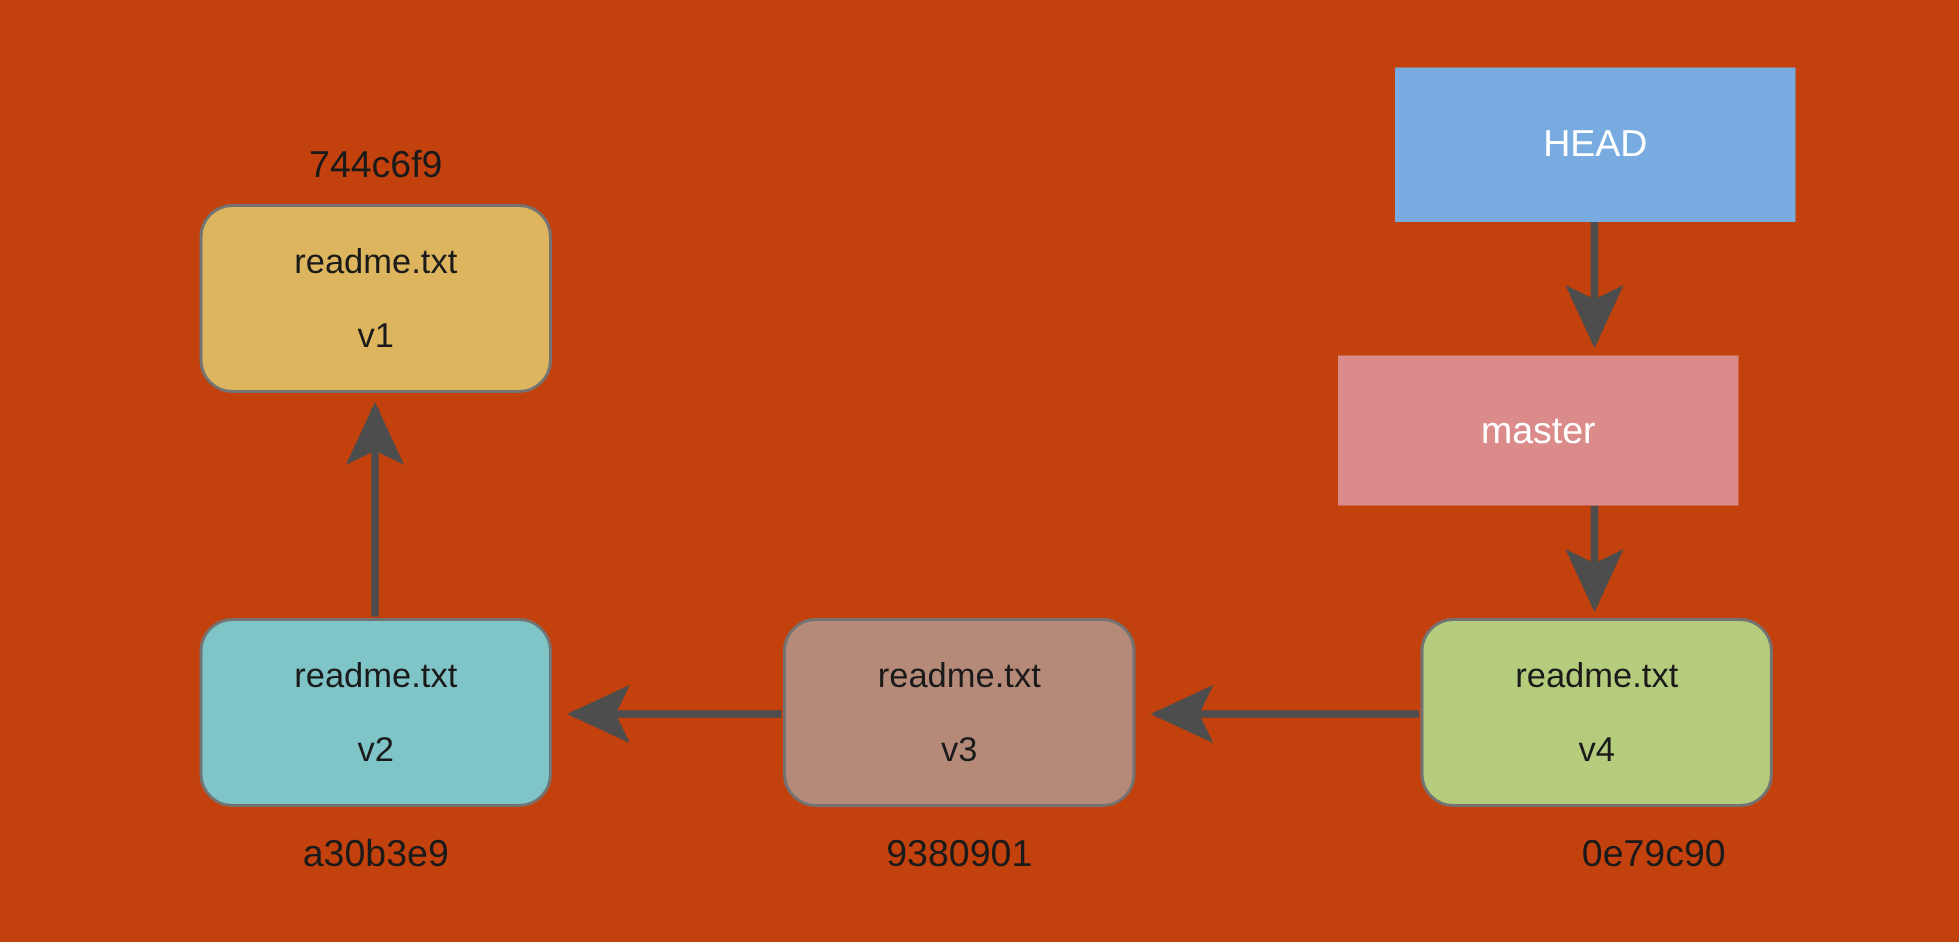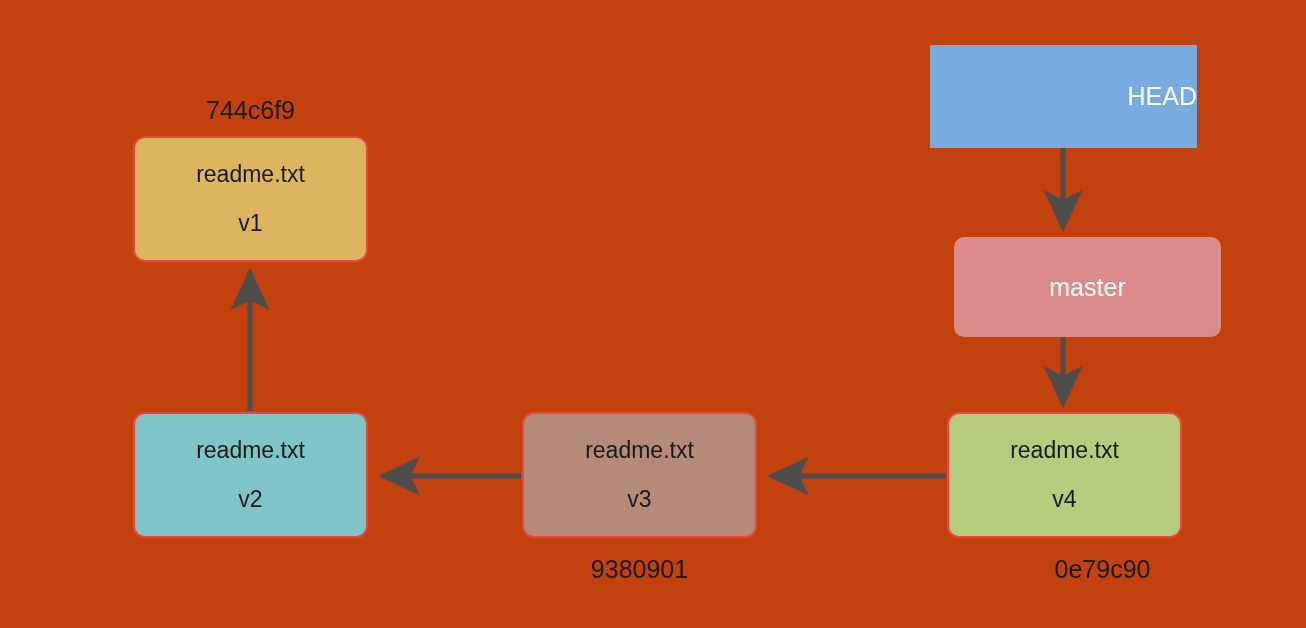--- a/index.html
+++ b/index.html
@@ -25,22 +25,22 @@
     height: 628px;
     pointer-events: none;
   }
   .node {
     position: absolute;
     box-sizing: border-box;
     display: flex;
     flex-direction: column;
     align-items: center;
     justify-content: center;
-    border: 2px solid #ef4444;
-    border-radius: 12px;
+    border: 2px solid #737373;
+    border-radius: 22px;
     color: #1a1a1a;
     font-size: 23px;
     line-height: 1.0;
   }
   .node .line1 { margin-bottom: 26px; }
   .node .line2 { }
 
   .ref-box {
     position: absolute;
     box-sizing: border-box;
@@ -93,35 +93,36 @@
 
   <div class="node" style="left:133px; top:136px; width:235px; height:126px; background:#dcb55e;">
     <span class="line1">readme.txt</span>
     <span class="line2">v1</span>
   </div>
 
   <div class="node" style="left:133px; top:412px; width:235px; height:126px; background:#7fc4c7;">
     <span class="line1">readme.txt</span>
     <span class="line2">v2</span>
   </div>
+  <div class="hash-label" style="left:133px; top:555px; width:235px;">a30b3e9</div>
 
   <div class="node" style="left:522px; top:412px; width:235px; height:126px; background:#b68a78;">
     <span class="line1">readme.txt</span>
     <span class="line2">v3</span>
   </div>
   <div class="hash-label" style="left:522px; top:555px; width:235px;">9380901</div>
 
   <div class="node" style="left:947px; top:412px; width:235px; height:126px; background:#b4cc7c;">
     <span class="line1">readme.txt</span>
     <span class="line2">v4</span>
   </div>
   <div class="hash-label" style="left:985px; top:555px; width:235px;">0e79c90</div>
 
-  <div class="ref-box" style="left:930px; top:45px; width:267px; height:103px; background:#78abdf;justify-content:flex-end;">
+  <div class="ref-box" style="left:930px; top:45px; width:267px; height:103px; background:#78abdf;">
     <span>HEAD</span>
   </div>
 
-  <div class="ref-box" style="left:954px; top:237px; width:267px; height:100px; background:#dc8b8b;border-radius:10px;">
+  <div class="ref-box" style="left:892px; top:237px; width:267px; height:100px; background:#dc8b8b;">
     <span>master</span>
   </div>
 
 
 </div>
 
 </body></html>

